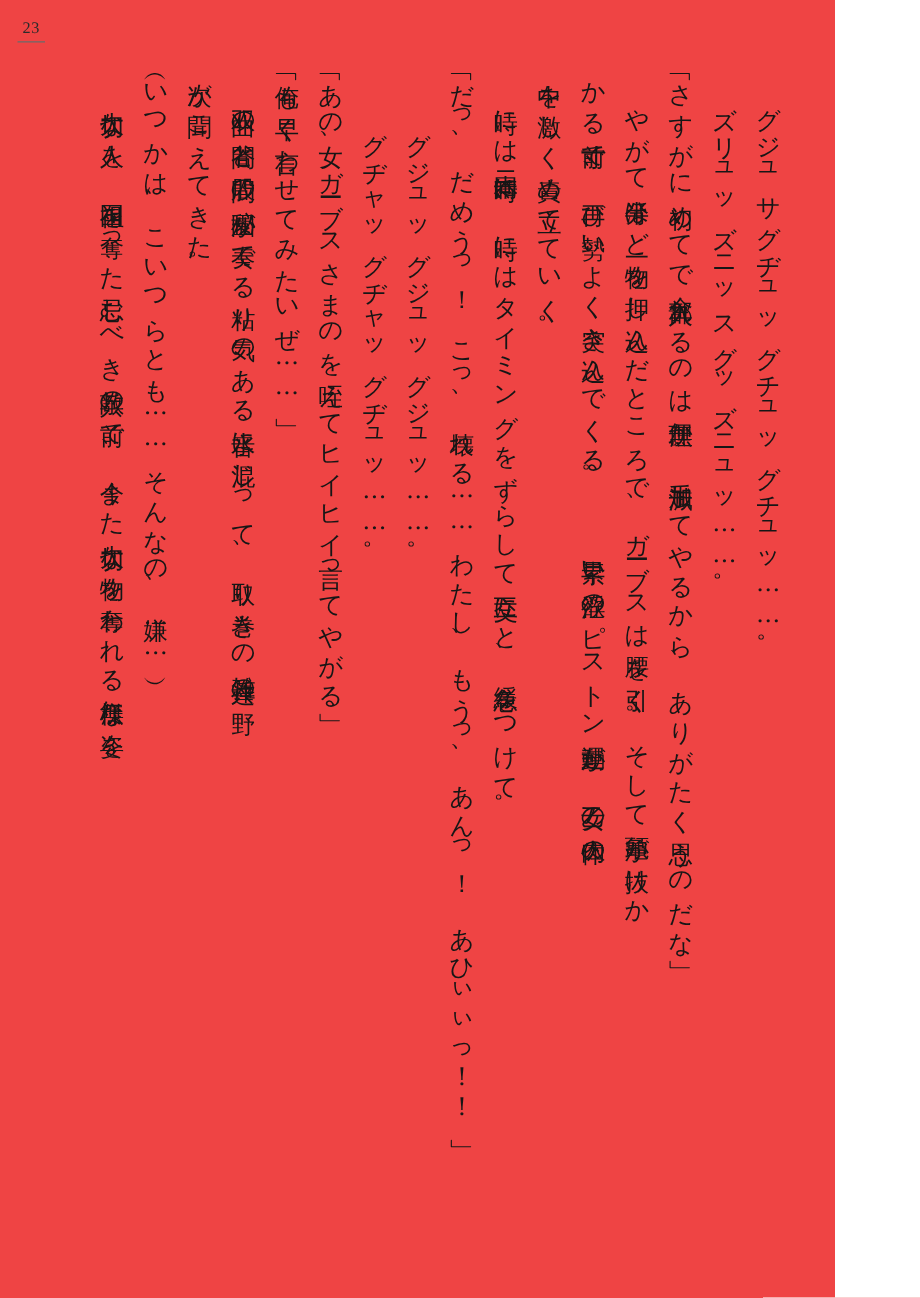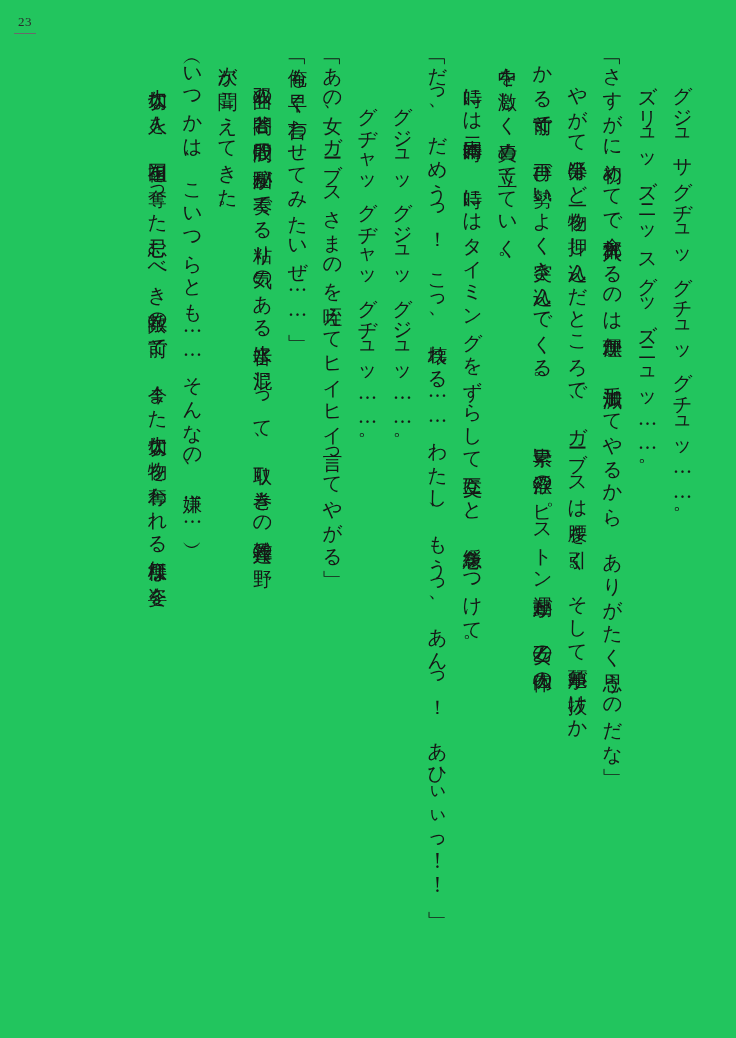--- a/index.html
+++ b/index.html
@@ -5,23 +5,23 @@
   html, body {
     margin: 0;
     padding: 0;
     background: #ffffff;
   }
   body {
     font-family: "Liberation Serif", "DejaVu Serif", serif;
   }
   .page {
     position: relative;
-    width: 736px;
+    width: 668px;
     height: 1038px;
-    background: #22c55e;
+    background: #ef4444;
     overflow: hidden;
     box-sizing: border-box;
   }
   .page-number {
     position: absolute;
     top: 14px;
     left: 18px;
     font-size: 13px;
     color: #2b2b2b;
     font-family: "Liberation Serif", "DejaVu Serif", serif;

